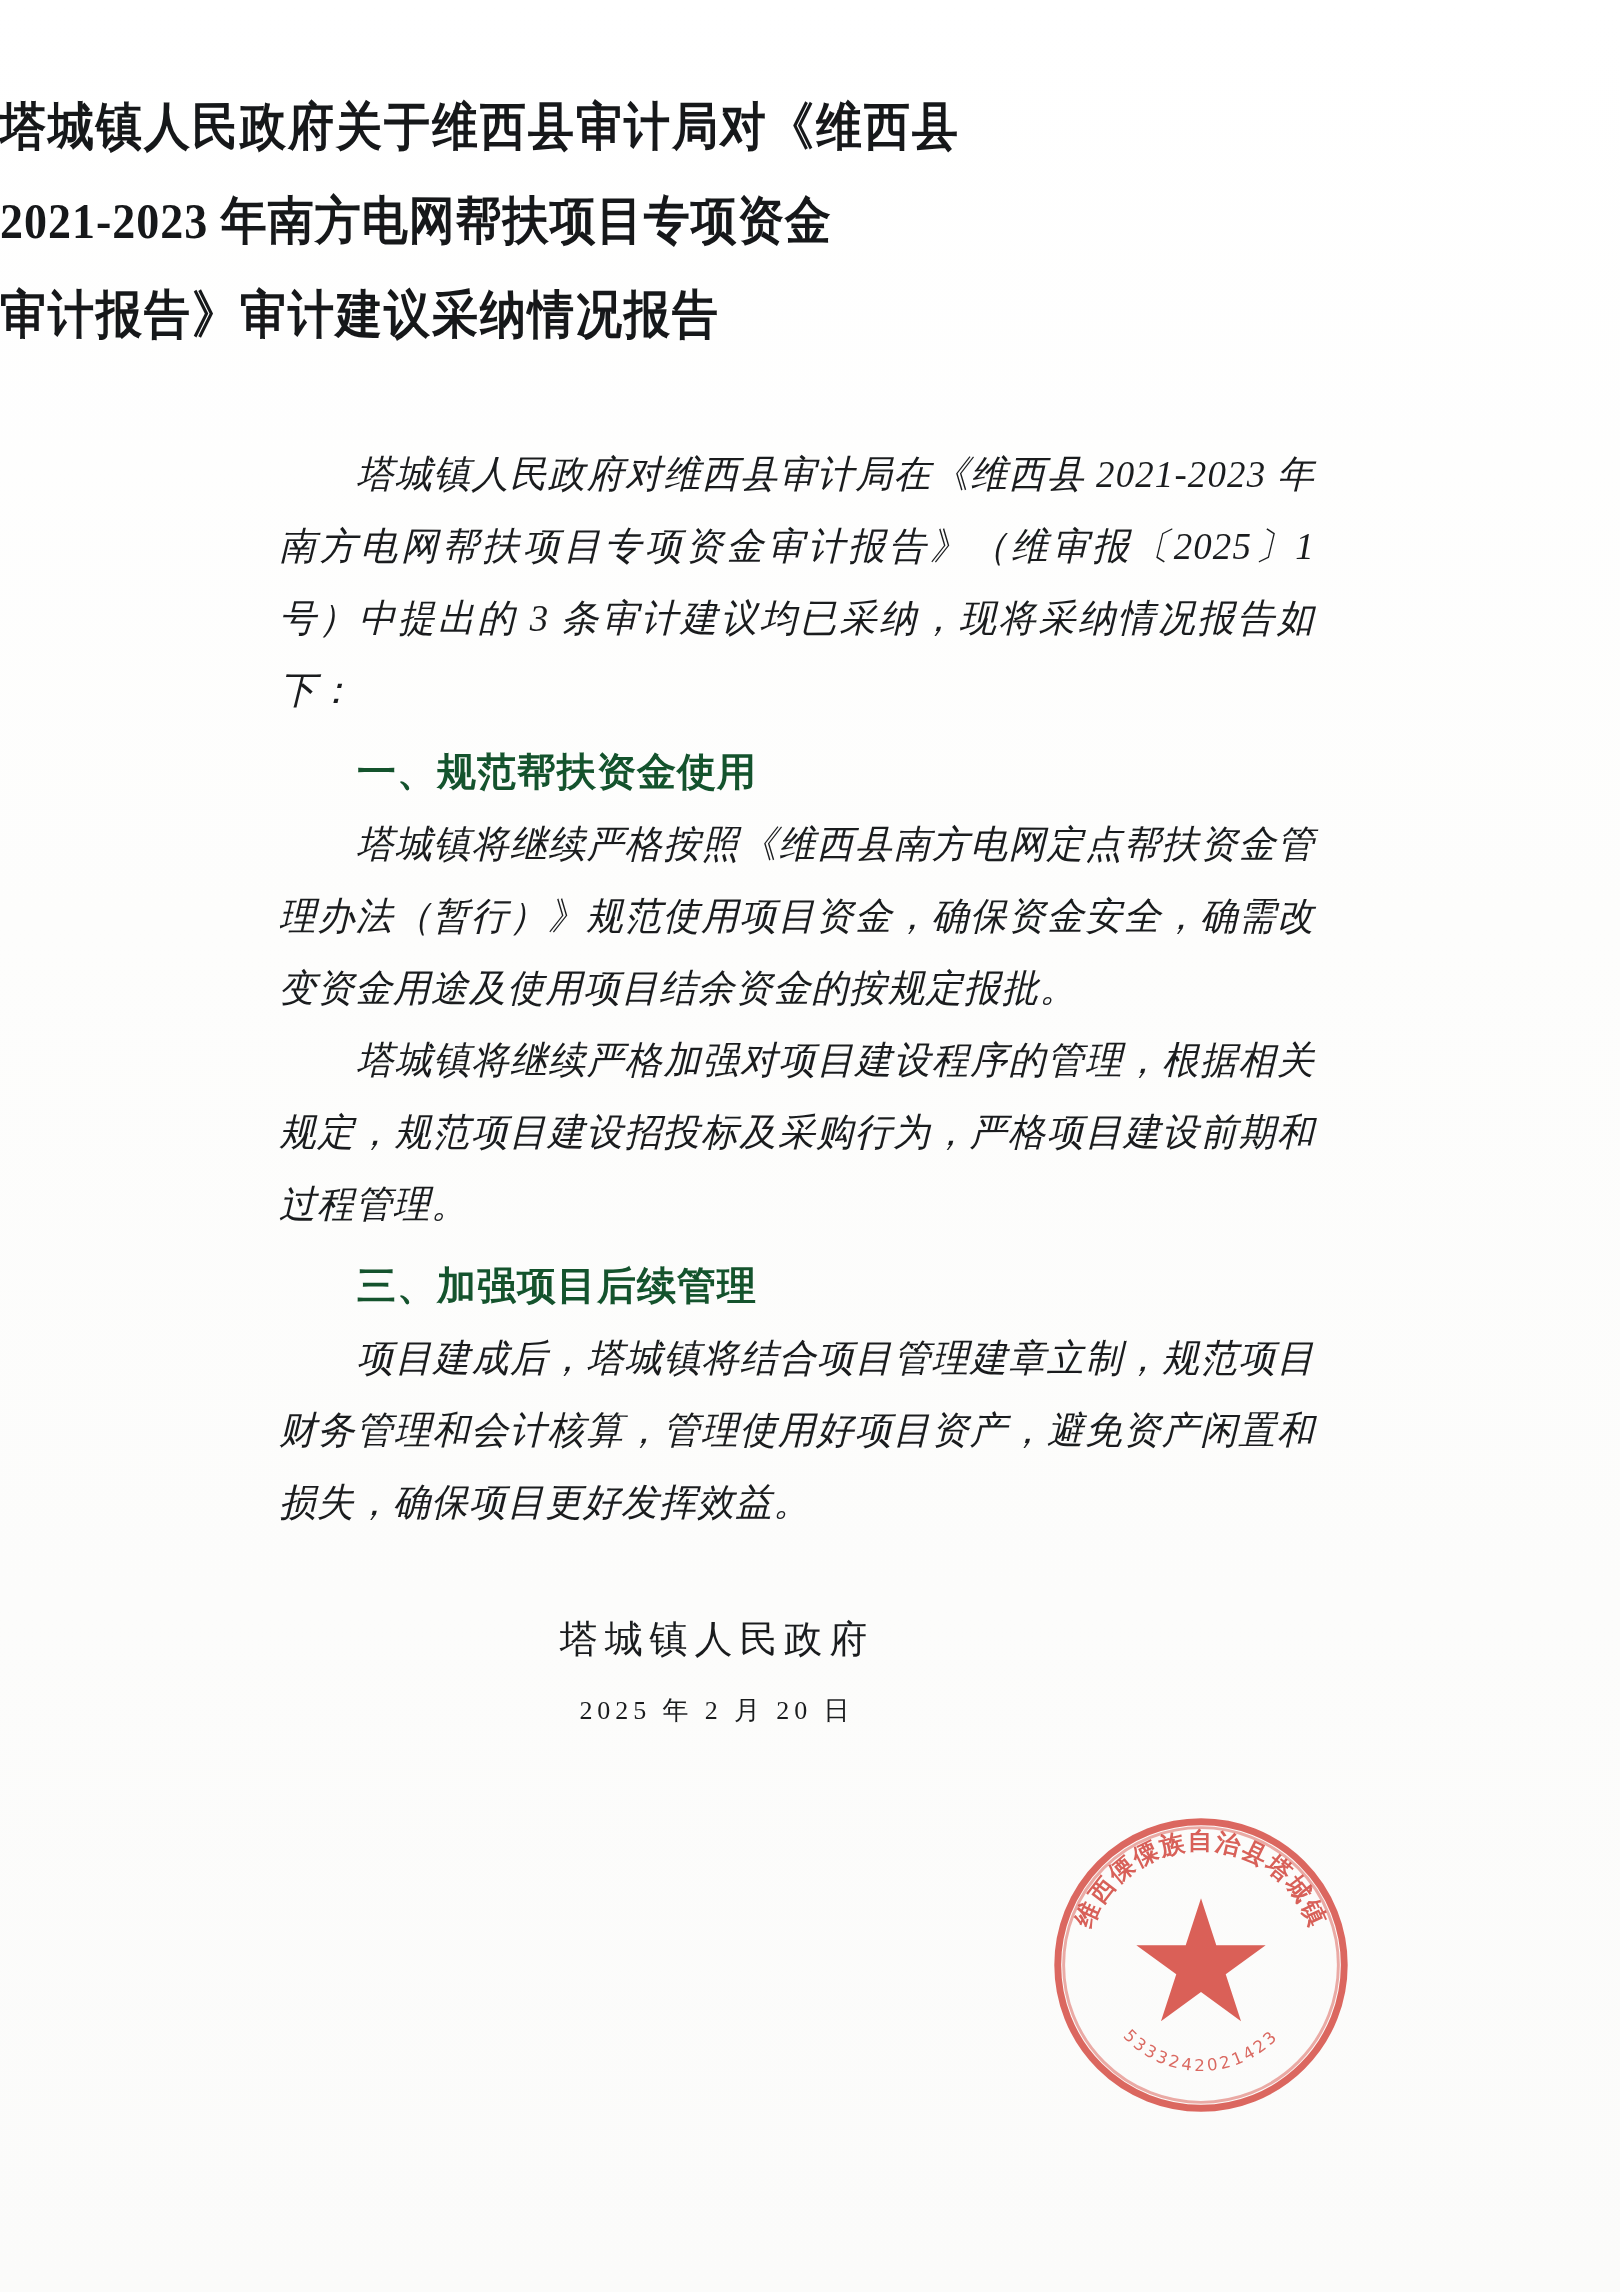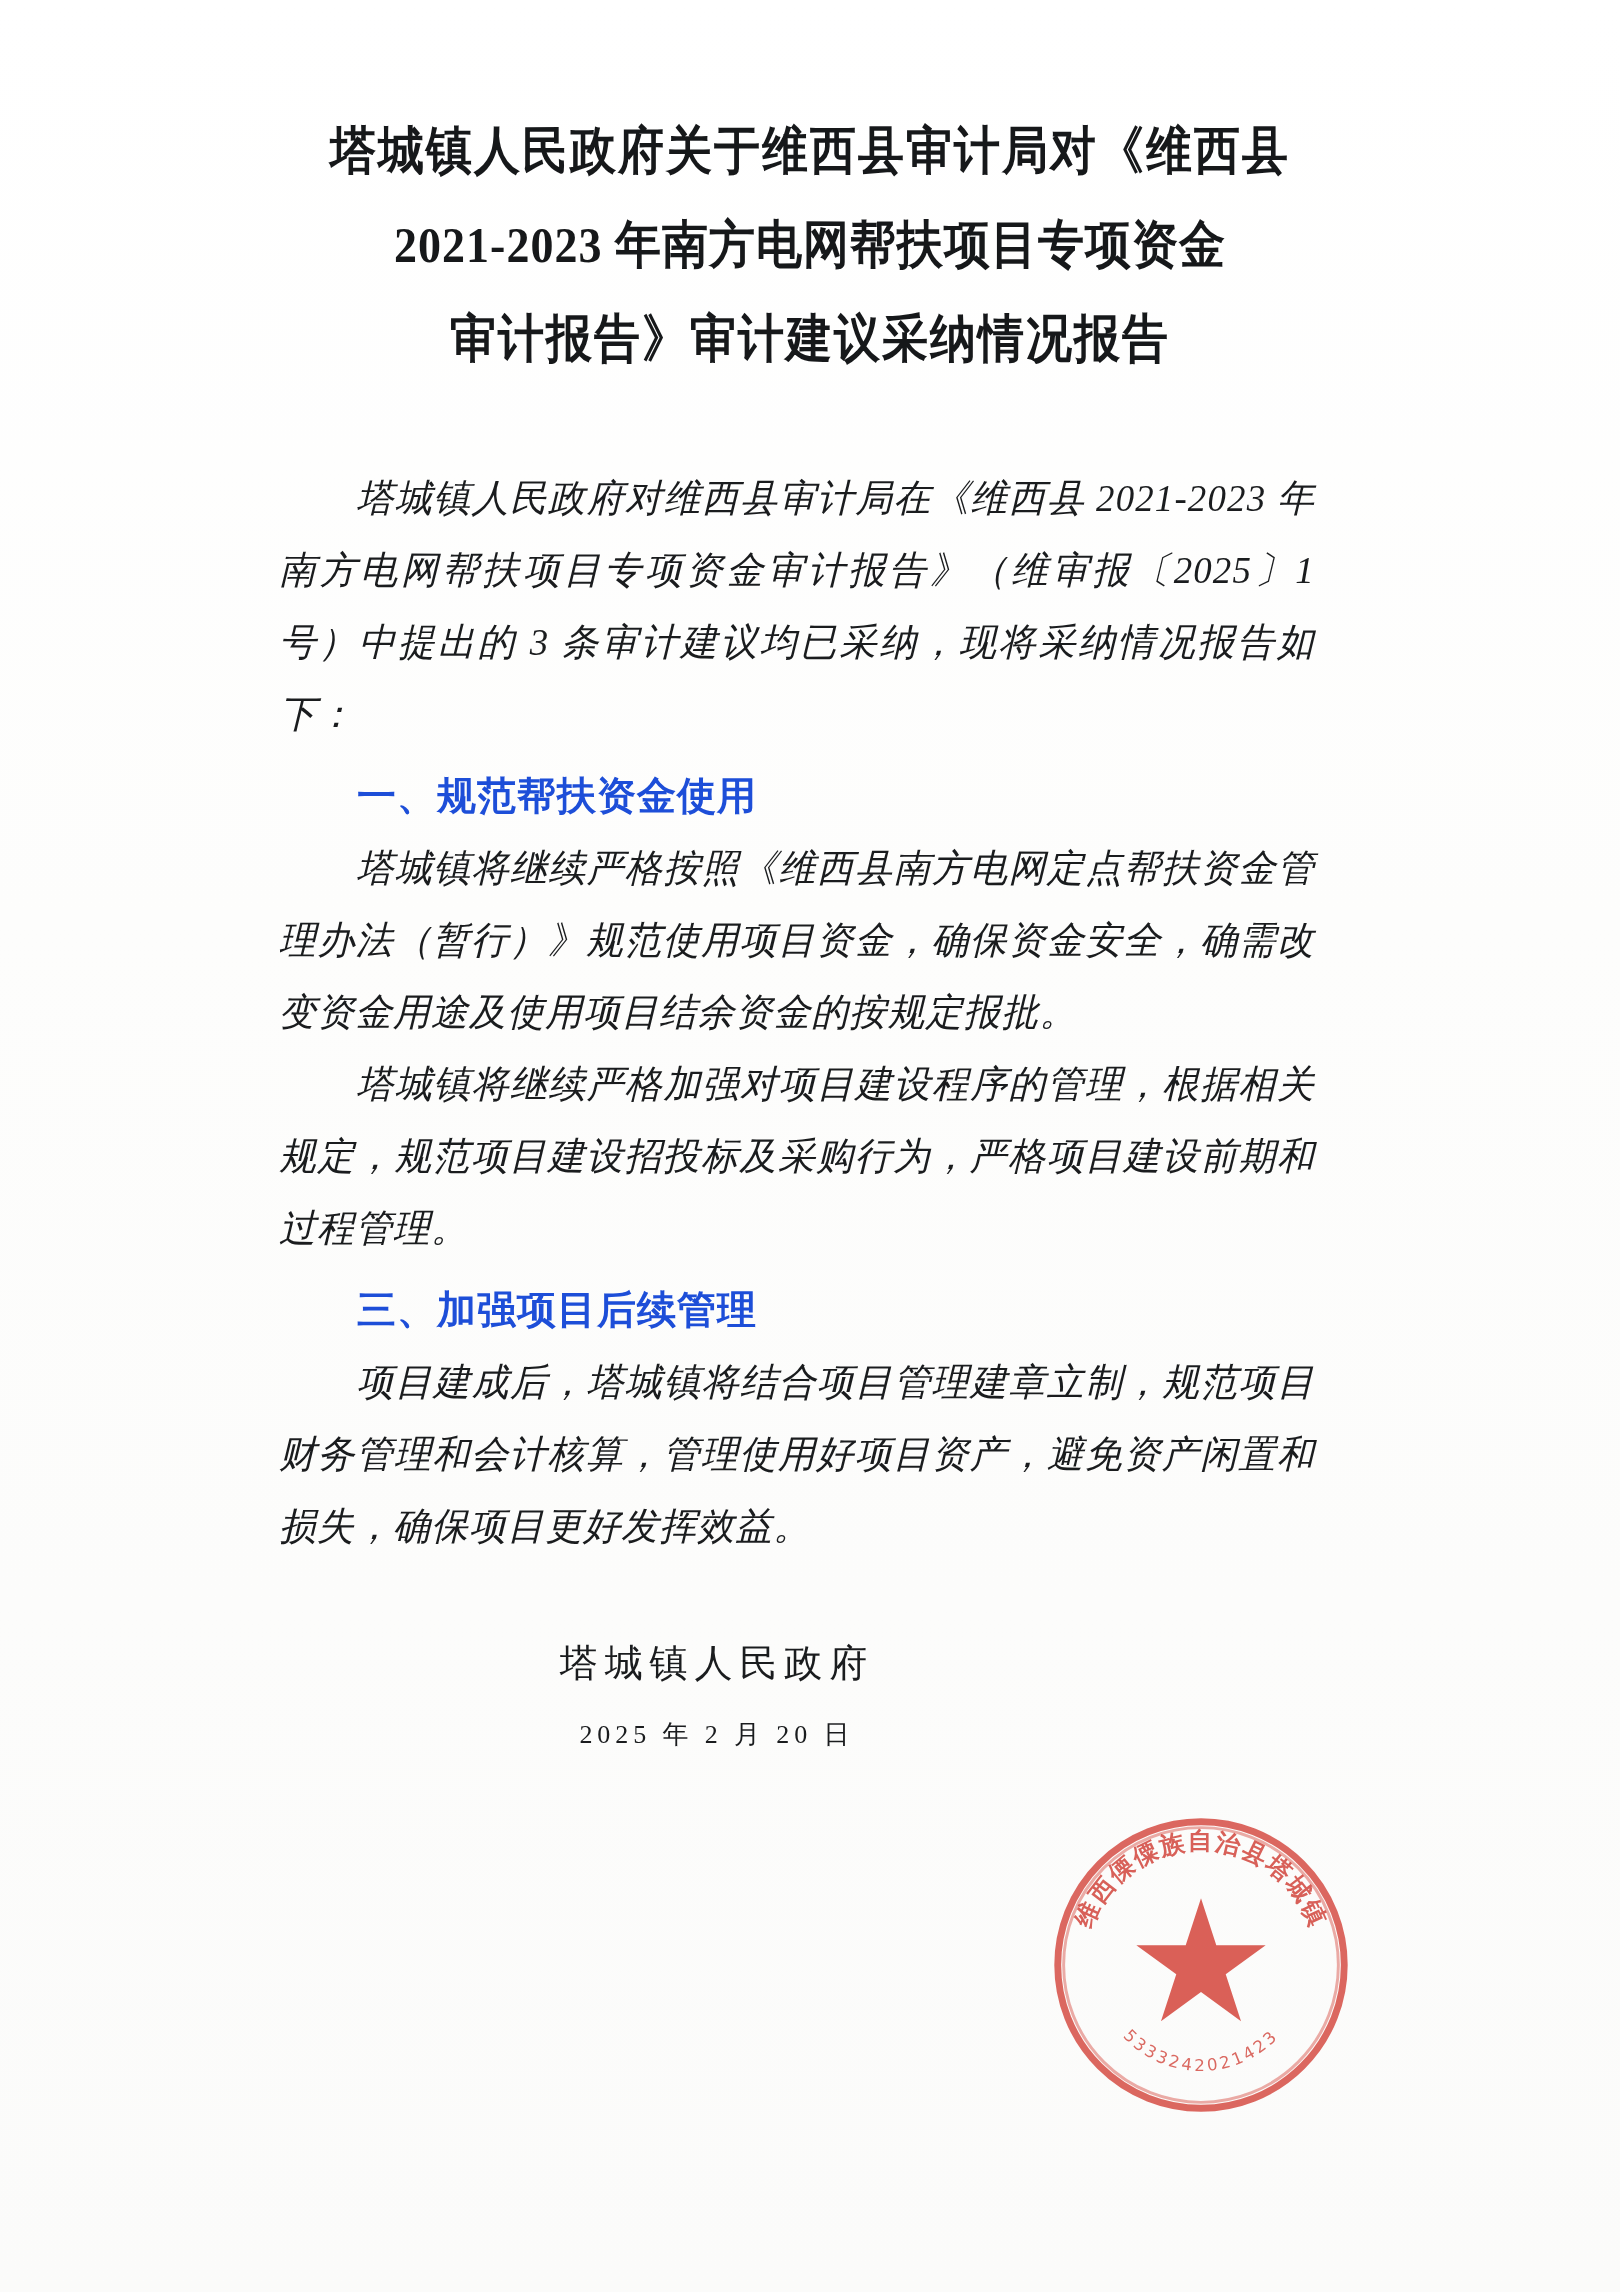--- a/index.html
+++ b/index.html
@@ -14,22 +14,22 @@
   
   .page:before{
     content:"";position:absolute;inset:0;
     background:linear-gradient(180deg,#ffffff 0%,#fdfdfc 40%,#fbfbfa 100%);
     pointer-events:none;
   }
   .content{position:relative;z-index:2;}
 
   
   .title-block{
-    padding-top:104px;
-    text-align:center;
+    padding-top:80px;
+    text-align:left;
   }
   .title-line{
     font-family:"Liberation Serif","DejaVu Serif",serif;
     font-weight:bold;
     font-size:46px;
     letter-spacing:2px;
     color:#16181a;
     line-height:94px;
     white-space:nowrap;
     transform:scaleY(1.12);
@@ -56,21 +56,21 @@
     margin:0;
     font-style:italic;
     transform:scaleX(0.97);
     transform-origin:left center;
   }
   .sec-head{
     font-family:"DejaVu Sans","Liberation Sans",sans-serif;
     font-weight:bold;
     font-size:39px;
     line-height:72px;
-    color:#1d4ed8;
+    color:#14532d;
     letter-spacing:1px;
     text-indent:78px;
     margin:0;
     padding-top:5.9px;
   }
   .para + .sec-head{padding-top:9.8px;}
 
   
   .sign-block{
     position:relative;

